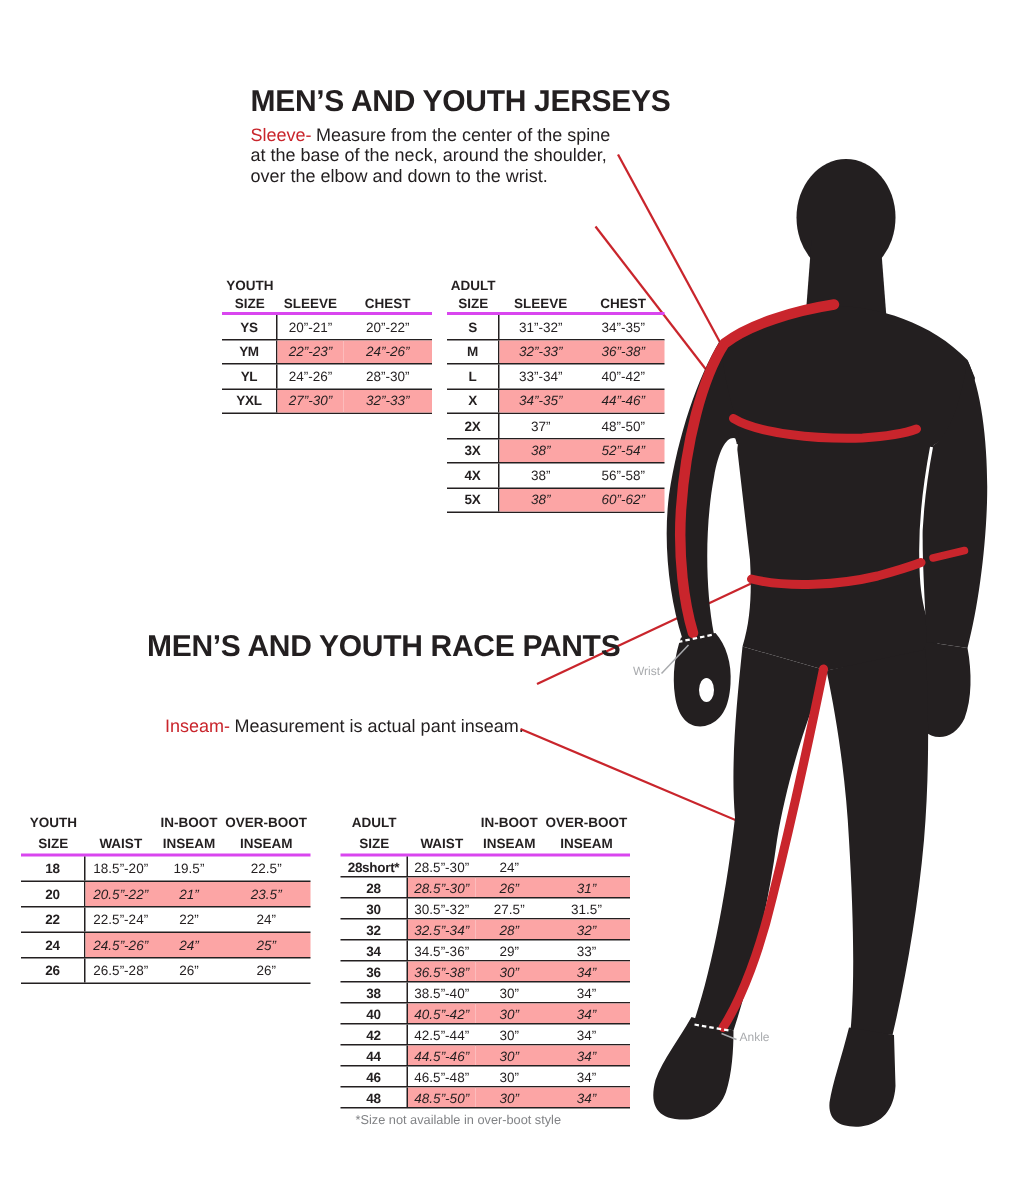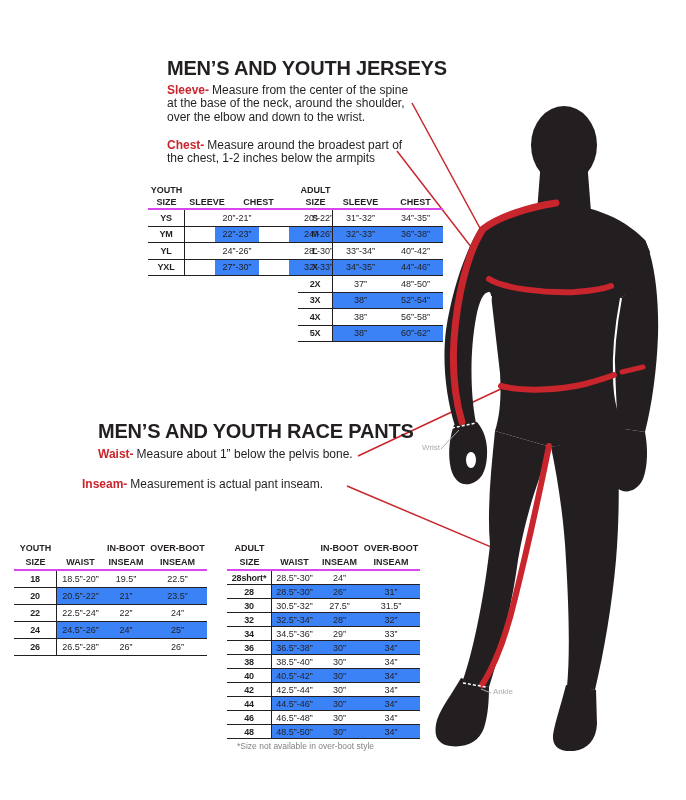--- a/index.html
+++ b/index.html
@@ -7,48 +7,48 @@
           font-family:"Liberation Sans",sans-serif;color:#231F20;}
   .fig-svg{position:absolute;left:0;top:0;}
 
   h1.title{position:absolute;left:94px;top:17px;margin:0;font-size:22px;line-height:24px;
            font-style:italic;font-weight:bold;letter-spacing:-0.5px;color:#1d1d1b;white-space:nowrap;}
   .sec-h{position:absolute;margin:0;font-size:20px;font-weight:bold;letter-spacing:-0.2px;white-space:nowrap;color:#231F20;}
   #jerseys-heading{left:167px;top:57px;}
   #pants-heading{left:98px;top:420px;}
 
   .note{position:absolute;margin:0;font-size:12px;line-height:13.4px;color:#231F20;}
-  .note .term{color:#C9252C;font-weight:bold;margin-right:3px;}
+  .note .term{color:#C9252C;font-weight:normal;margin-right:3px;}
   #sleeve-note{left:167px;top:84px;width:252px;}
   #chest-note{left:167px;top:139px;width:252px;}
   #waist-note{left:98px;top:448px;width:310px;}
-  #inseam-note{left:82px;top:478px;width:310px;}
+  #inseam-note{left:110px;top:478px;width:310px;}
 
   .table{position:absolute;}
   .trow{display:grid;}
   #youth-jersey{left:148px;top:184px;}
   #adult-jersey{left:298px;top:184px;}
   #youth-pants{left:14px;top:541px;}
   #adult-pants{left:227px;top:541px;}
   #youth-jersey .trow{grid-template-columns:37px 44px 59px;}
   #adult-jersey .trow{grid-template-columns:35px 55px 55px;}
   #youth-pants .trow{grid-template-columns:43px 47px 44px 59px;}
   #adult-pants .trow{grid-template-columns:45px 45px 45px 58px;}
 
   .th{font-size:9px;font-weight:bold;text-align:center;height:12px;line-height:12px;white-space:nowrap;}
   #youth-pants .th,#adult-pants .th{height:14px;line-height:14px;}
   .trow.line2{border-bottom:2px solid #d946ef;}
   .trow.body{border-bottom:1px solid #231F20;}
   .td{font-size:9px;display:flex;align-items:center;justify-content:center;white-space:nowrap;}
   .td.size{font-weight:bold;border-right:1px solid #231F20;letter-spacing:-0.2px;}
-  #youth-jersey .trow.body{height:15.5px;gap:30px;}
+  #youth-jersey .trow.body{height:15.5px;}
   #adult-jersey .trow.body{height:15.5px;}
   #youth-pants .trow.body{height:16px;}
   #adult-pants .trow.body{height:13px;}
-  .trow.shade .td:not(.size){background:#3b82f6;}
+  .trow.shade .td:not(.size){background:#fca5a5;font-style:italic;}
 
   .foot-note{position:absolute;left:237px;top:741px;font-size:8.5px;color:#808285;white-space:nowrap;}
   .fig-label{position:absolute;font-size:8px;color:#A9ABAE;white-space:nowrap;}
   #wrist-label{left:422px;top:443px;}
   #ankle-label{left:493px;top:687px;}
 </style>
 </head>
 <body>
 
 <div class="canvas">
@@ -113,25 +113,23 @@
       <line x1="441" y1="449" x2="459" y2="430"></line>
       <line x1="481" y1="689" x2="491" y2="693"></line>
     </g>
   </svg>
 
 
   <h2 class="sec-h" id="jerseys-heading">MEN’S AND YOUTH JERSEYS</h2>
 
   <p class="note" id="sleeve-note"><span class="term">Sleeve-</span><span>Measure from the center of the spine at the base of the neck, around the shoulder, over the elbow and down to the wrist.</span></p>
 
-  <p class="note" id="chest-note"><span class="term">Chest-</span><span>Measure around the broadest part of the chest, 1-2 inches below the armpits</span></p>
 
   <h2 class="sec-h" id="pants-heading">MEN’S AND YOUTH RACE PANTS</h2>
 
-  <p class="note" id="waist-note"><span class="term">Waist-</span><span>Measure about 1” below the pelvis bone.</span></p>
 
   <p class="note" id="inseam-note"><span class="term">Inseam-</span><span>Measurement is actual pant inseam.</span></p>
 
   <div class="table" id="youth-jersey">
       <div class="trow line1">
         <div class="th">YOUTH</div>
         <div class="th"></div>
         <div class="th"></div>
       </div>
       <div class="trow line2">

